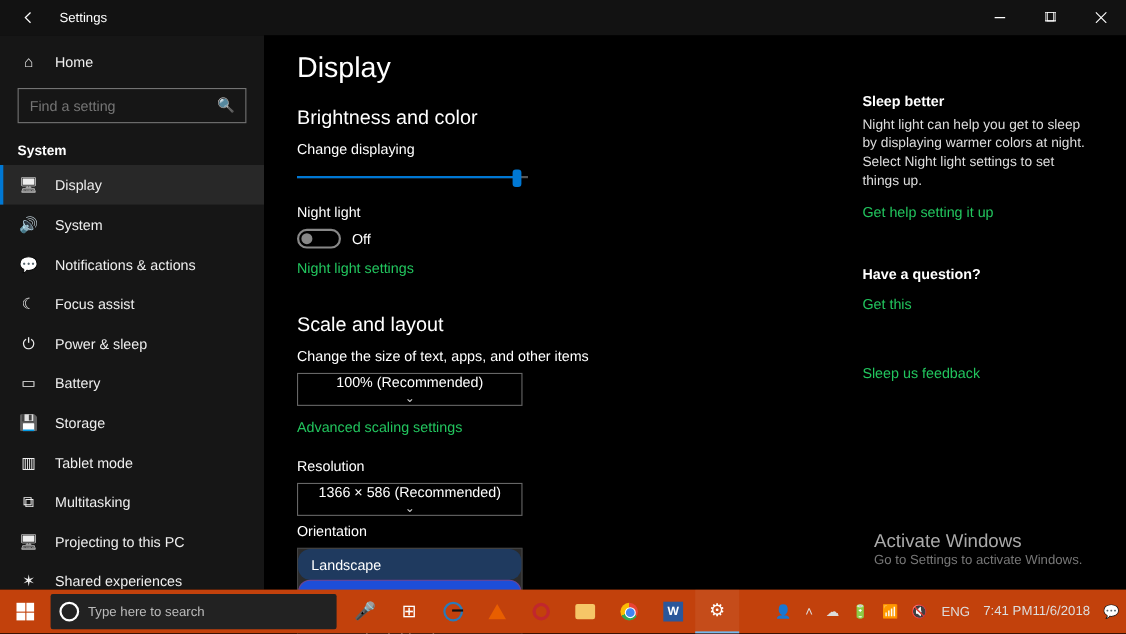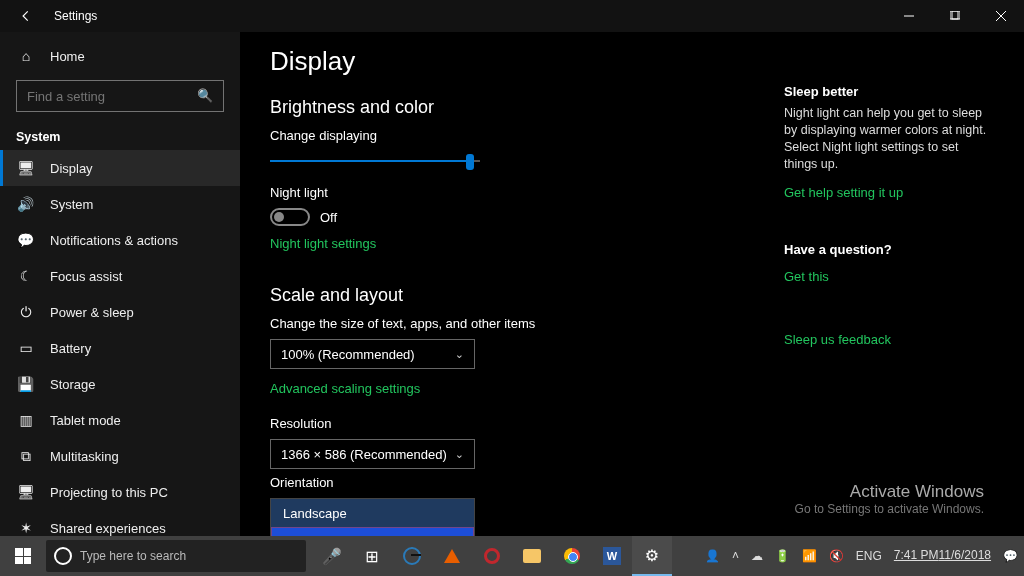--- a/index.html
+++ b/index.html
@@ -32,50 +32,50 @@
   .field-label { font-size:13px; margin: 6px 0 8px; }
   .link { color:#22c55e; font-size:13px; cursor:pointer; margin:6px 0 14px; display:inline-block; }
   .slider { position:relative; width:210px; height:20px; margin-bottom:14px; }
   .slider-track { position:absolute; top:9px; width:100%; height:2px; background:#555; }
   .slider-fill { position:absolute; top:9px; width:95%; height:2px; background:#0078d4; }
   .slider-thumb { position:absolute; left:calc(95% - 4px); top:3px; width:8px; height:16px; background:#0078d4; border-radius:3px; }
   .toggle-row { display:flex; align-items:center; margin-bottom:4px; }
   .toggle { width:40px; height:18px; border:2px solid #888; border-radius:10px; position:relative; margin-right:10px; cursor:pointer; }
   .toggle-knob { position:absolute; left:2px; top:2px; width:10px; height:10px; background:#888; border-radius:50%; }
   .toggle-label { font-size:13px; }
-  .combo { width:205px; height:30px; border:1px solid #666; background:#000; color:#fff; font-size:13px; padding:0 10px; display:flex; align-items:center; justify-content:space-between; cursor:pointer; margin-bottom:6px; }
+  .combo { width:205px; height:30px; border:1px solid #666; background:#000; color:#fff; font-size:13px; padding:0 10px; display:flex; align-items:center; justify-content:space-between; cursor:pointer; margin-bottom:6px;flex-direction:column; }
   .combo .chev { font-size:11px; color:#ccc; }
 
   
   .dropdown { width:205px; background:#2b2b2b; border:1px solid #444; }
-  .dropdown .opt { height:28px; display:flex; align-items:center; padding:0 12px; font-size:13px; cursor:pointer; }
+  .dropdown .opt { height:28px; display:flex; align-items:center; padding:0 12px; font-size:13px; cursor:pointer;border-radius:11px; }
   .dropdown .opt.selected { background:#1f3a5f; }
   .dropdown .opt.hover { background:#1d4ed8; outline:1px solid rgba(200,60,60,0.5); outline-offset:-1px; }
 
   
   .aside { width:210px; padding-top:38px; font-size:13px; }
   .aside h3 { font-size:13px; font-weight:600; margin-bottom:6px; }
   .aside p { font-size:12.5px; color:#ddd; line-height:1.35; margin-bottom:6px; }
   .aside .blk { margin-bottom:28px; }
-  .activate { position:absolute; right:40px; bottom:60px; text-align:right; color:#888; }
+  .activate { position:absolute; right:40px; bottom:60px; text-align:left; color:#888; }
   .activate .t { font-size:17px; color:#aaa; }
   .activate .s { font-size:12px; color:#777; }
 
   
-  .taskbar { position:absolute; bottom:0; left:0; width:100%; height:40px; background:#404040; display:flex; align-items:center; color:#fff; font-size:12px; }
+  .taskbar { position:absolute; bottom:0; left:0; width:100%; height:40px; background:#c2410c; display:flex; align-items:center; color:#fff; font-size:12px; }
   .start { width:46px; height:40px; display:flex; align-items:center; justify-content:center; }
   .win-logo { width:16px; height:16px; display:grid; grid-template-columns:1fr 1fr; grid-template-rows:1fr 1fr; gap:1px; }
   .win-logo div { background:#fff; }
   .cortana { display:flex; align-items:center; background:#222; height:32px; width:260px; border-radius:2px; padding:0 8px; color:#bbb; margin-right:6px; }
   .cortana .ring { width:18px; height:18px; border:2px solid #fff; border-radius:50%; margin-right:8px; }
   .tbicon { width:40px; height:40px; display:flex; align-items:center; justify-content:center; font-size:16px; }
   .tbicon.active { border-bottom:2px solid #76b9ed; background:rgba(255,255,255,0.06); }
   .tray { margin-left:auto; display:flex; align-items:center; height:40px; }
   .tray .ti { padding:0 6px; height:40px; display:flex; align-items:center; font-size:12px; color:#ddd; }
-  .clock { text-align:right; line-height:1.1; padding:0 8px; font-size:11px;text-decoration:underline; }
+  .clock { text-align:right; line-height:1.1; padding:0 8px; font-size:11px; }
   .edge-ico { width:18px; height:18px; border:2px solid #2a7ab8; border-radius:50%; position:relative; }
   .edge-ico::after { content:""; position:absolute; right:-2px; top:5px; width:10px; height:2px; background:#111; }
   .vlc { width:0; height:0; border-left:8px solid transparent; border-right:8px solid transparent; border-bottom:14px solid #e85e00; position:relative; }
   .opera { width:16px; height:16px; border:3px solid #c1272d; border-radius:50%; }
   .folder { width:18px; height:14px; background:#f6c667; border-radius:2px; position:relative; }
   .chrome { width:16px; height:16px; border-radius:50%; background: conic-gradient(#ea4335 0 120deg,#34a853 120deg 240deg,#fbbc05 240deg 360deg); position:relative; }
   .chrome::after { content:""; position:absolute; left:4px; top:4px; width:8px; height:8px; background:#4285f4; border-radius:50%; border:1px solid #fff; }
   .word { width:18px; height:18px; background:#2b579a; color:#fff; font-size:11px; font-weight:bold; display:flex; align-items:center; justify-content:center; }
   .gear { font-size:16px; color:#fff; }
 </style>

